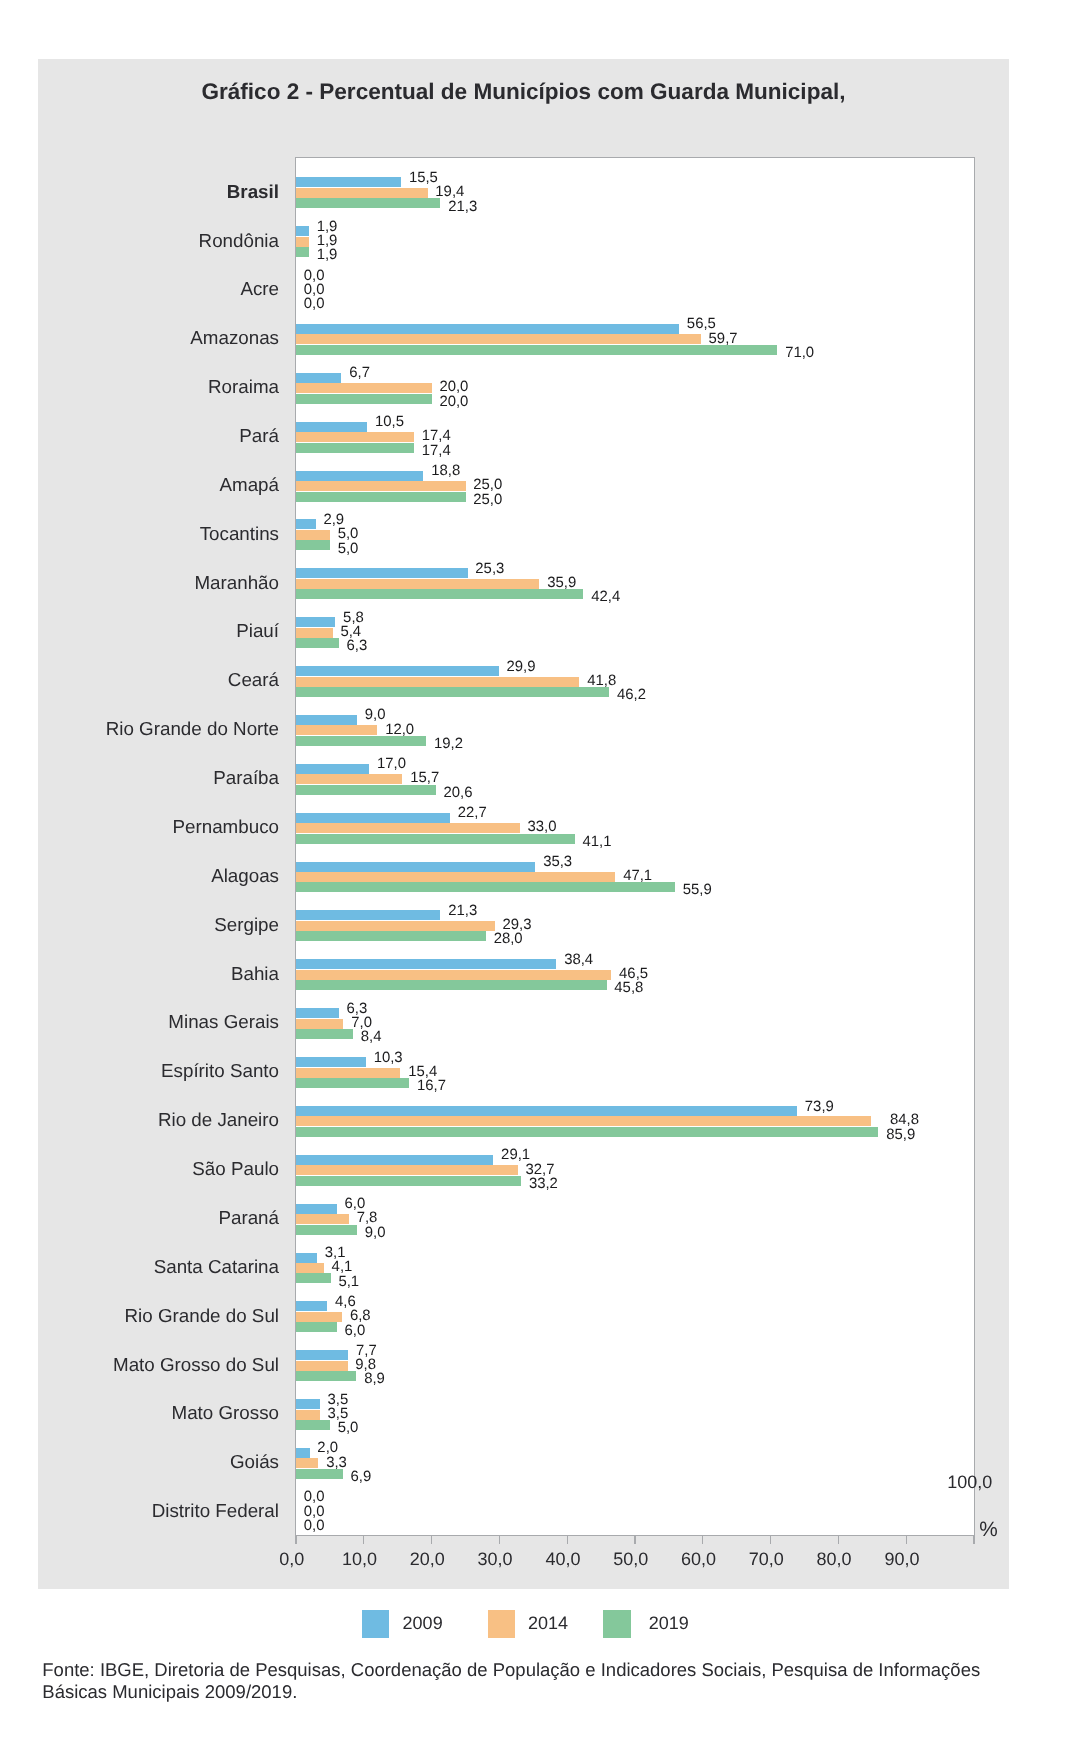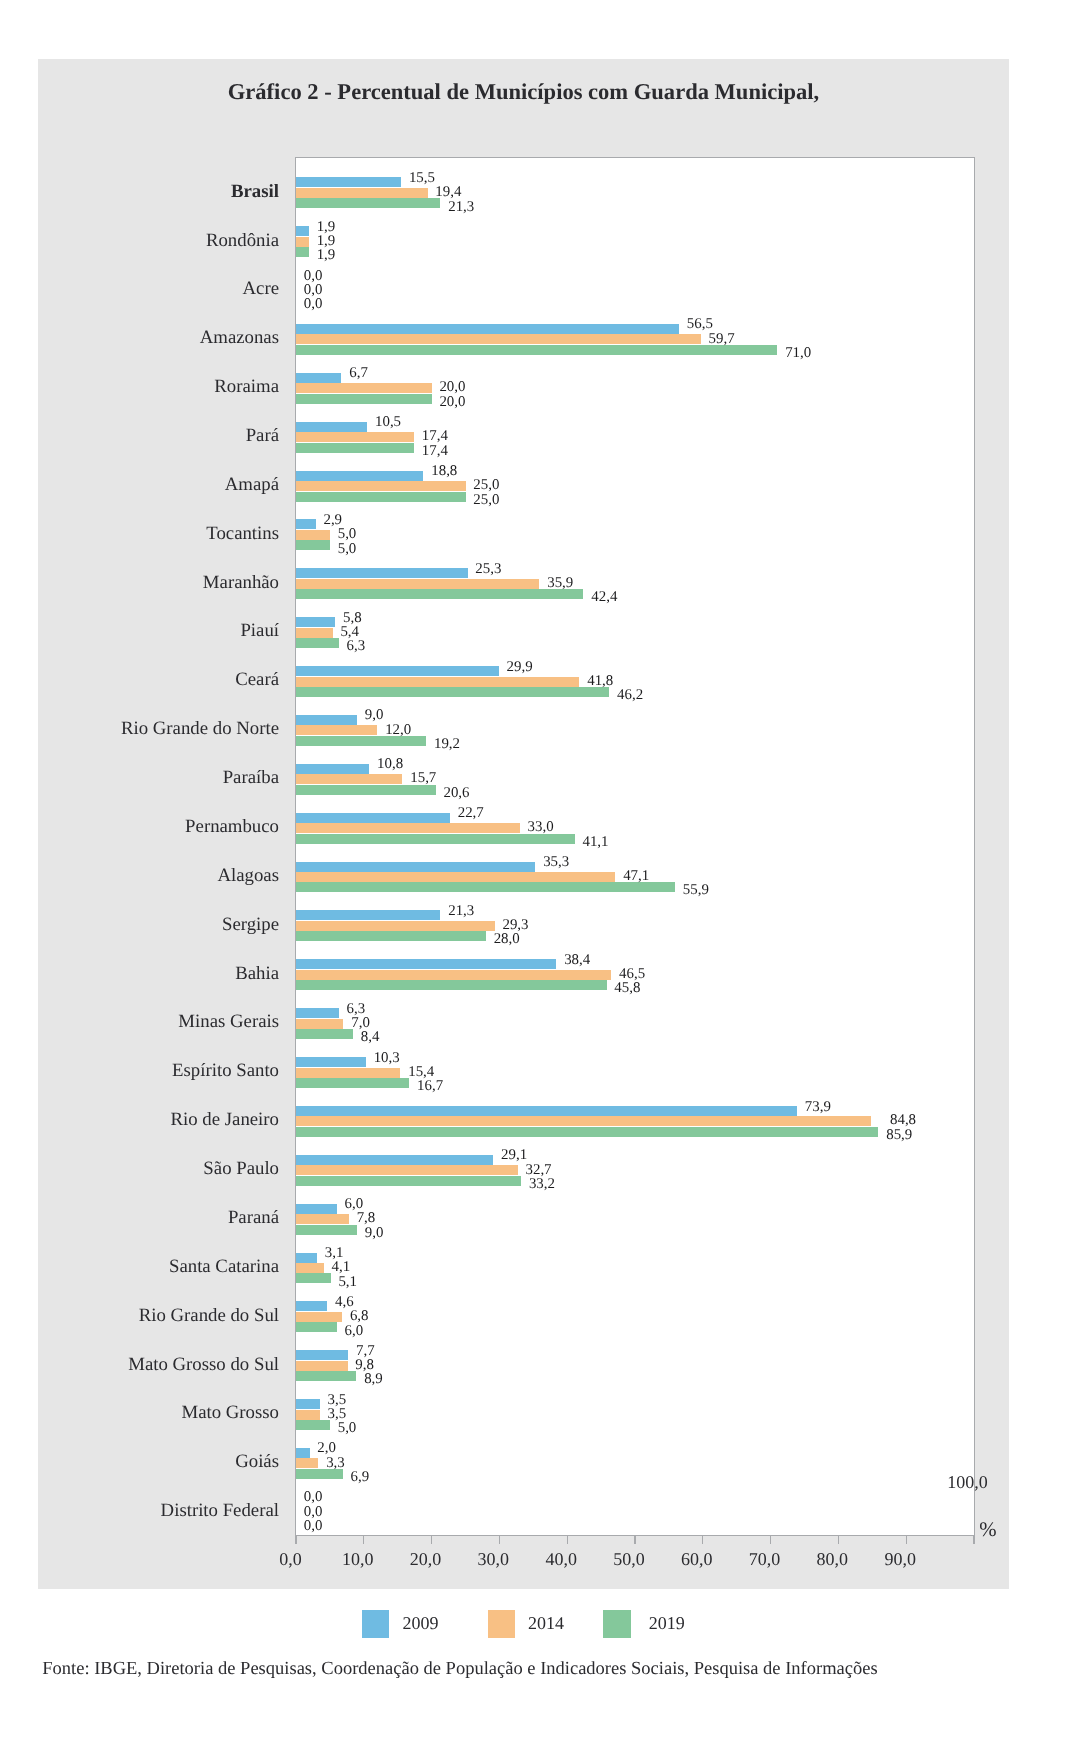--- a/index.html
+++ b/index.html
@@ -4,21 +4,21 @@
 <title>Gráfico 2</title>
 <style>
   html,body{margin:0;padding:0;}
   body{
     width:1080px;height:1751px;background:#ffffff;
     font-family:"Liberation Sans",sans-serif;
     -webkit-font-smoothing:antialiased;
     text-rendering:geometricPrecision;
     overflow:hidden;
   }
-  #page{position:relative;width:1080px;height:1404px;background:#ffffff;font-family:Liberation Serif, serif;}
+  #page{position:relative;width:1080px;height:1404px;background:#ffffff;}
 
   #panel{position:absolute;left:38px;top:59px;width:970.8px;height:1529.5px;background:#e6e6e6;}
 
   #title{transform:translateZ(0);position:absolute;left:38px;top:79.4px;width:971px;text-align:center;
          font-size:22.55px;font-weight:bold;color:#2b2b2f;line-height:26.2px;}
   #title div{display:block;}
 
   #plot{position:absolute;left:296px;top:157px;width:678px;height:1378px;background:#ffffff;}
   #plotborder{position:absolute;left:295.3px;top:156.6px;width:679.4px;height:1379.4px;
               border:1.3px solid #a8aaad;box-sizing:border-box;pointer-events:none;}
@@ -93,20 +93,21 @@
         <span class="lgtx" style="left: 527.9px;">2014</span>
       </div>
       <div class="lg">
         <span class="lgsw" style="background: rgb(132, 200, 155); left: 603.4px;"></span>
         <span class="lgtx" style="left: 648.7px;">2019</span>
       </div>
     </div>
 
   <div id="source">
     <div>Fonte: IBGE, Diretoria de Pesquisas, Coordenação de População e Indicadores Sociais, Pesquisa de Informações</div>
+    <div>Básicas Municipais 2009/2019.</div>
   </div>
 
 <div class="cat-label bold" style="left: 0px; width: 279px; top: 182.65px;">Brasil</div>
     <div class="bar" style="left: 296px; top: 177.4px; width: 105.09px; height: 10px; background: rgb(111, 187, 226);"></div>
     <div class="bar" style="left: 296px; top: 187.85px; width: 131.532px; height: 10px; background: rgb(248, 192, 132);"></div>
     <div class="bar" style="left: 296px; top: 198.3px; width: 144.414px; height: 10px; background: rgb(132, 200, 155);"></div>
     <div class="val" style="left: 408.89px; top: 170.767px;">15,5</div>
     <div class="val" style="left: 435.332px; top: 185.166px;">19,4</div>
     <div class="val" style="left: 448.214px; top: 199.566px;">21,3</div>
     <div class="cat-label" style="left: 0px; width: 279px; top: 231.52px;">Rondônia</div>
@@ -180,21 +181,21 @@
     <div class="bar" style="left: 296px; top: 714.97px; width: 61.02px; height: 10px; background: rgb(111, 187, 226);"></div>
     <div class="bar" style="left: 296px; top: 725.42px; width: 81.36px; height: 10px; background: rgb(248, 192, 132);"></div>
     <div class="bar" style="left: 296px; top: 735.87px; width: 130.176px; height: 10px; background: rgb(132, 200, 155);"></div>
     <div class="val" style="left: 364.82px; top: 708.383px;">9,0</div>
     <div class="val" style="left: 385.16px; top: 722.783px;">12,0</div>
     <div class="val" style="left: 433.976px; top: 736.87px;">19,2</div>
     <div class="cat-label" style="left: 0px; width: 279px; top: 769.09px;">Paraíba</div>
     <div class="bar" style="left: 296px; top: 763.84px; width: 73.224px; height: 10px; background: rgb(111, 187, 226);"></div>
     <div class="bar" style="left: 296px; top: 774.29px; width: 106.446px; height: 10px; background: rgb(248, 192, 132);"></div>
     <div class="bar" style="left: 296px; top: 784.74px; width: 139.668px; height: 10px; background: rgb(132, 200, 155);"></div>
-    <div class="val" style="left: 377.024px; top: 757.44px;">10,8</div>
+    <div class="val" style="left: 377.024px; top: 757.44px;">17,0</div>
     <div class="val" style="left: 410.246px; top: 771.29px;">15,7</div>
     <div class="val" style="left: 443.468px; top: 785.74px;">20,6</div>
     <div class="cat-label" style="left: 0px; width: 279px; top: 817.96px;">Pernambuco</div>
     <div class="bar" style="left: 296px; top: 812.71px; width: 153.906px; height: 10px; background: rgb(111, 187, 226);"></div>
     <div class="bar" style="left: 296px; top: 823.16px; width: 223.74px; height: 10px; background: rgb(248, 192, 132);"></div>
     <div class="bar" style="left: 296px; top: 833.61px; width: 278.658px; height: 10px; background: rgb(132, 200, 155);"></div>
     <div class="val" style="left: 457.706px; top: 806.31px;">22,7</div>
     <div class="val" style="left: 527.54px; top: 820.16px;">33,0</div>
     <div class="val" style="left: 582.458px; top: 834.61px;">41,1</div>
     <div class="cat-label" style="left: 0px; width: 279px; top: 866.83px;">Alagoas</div>

